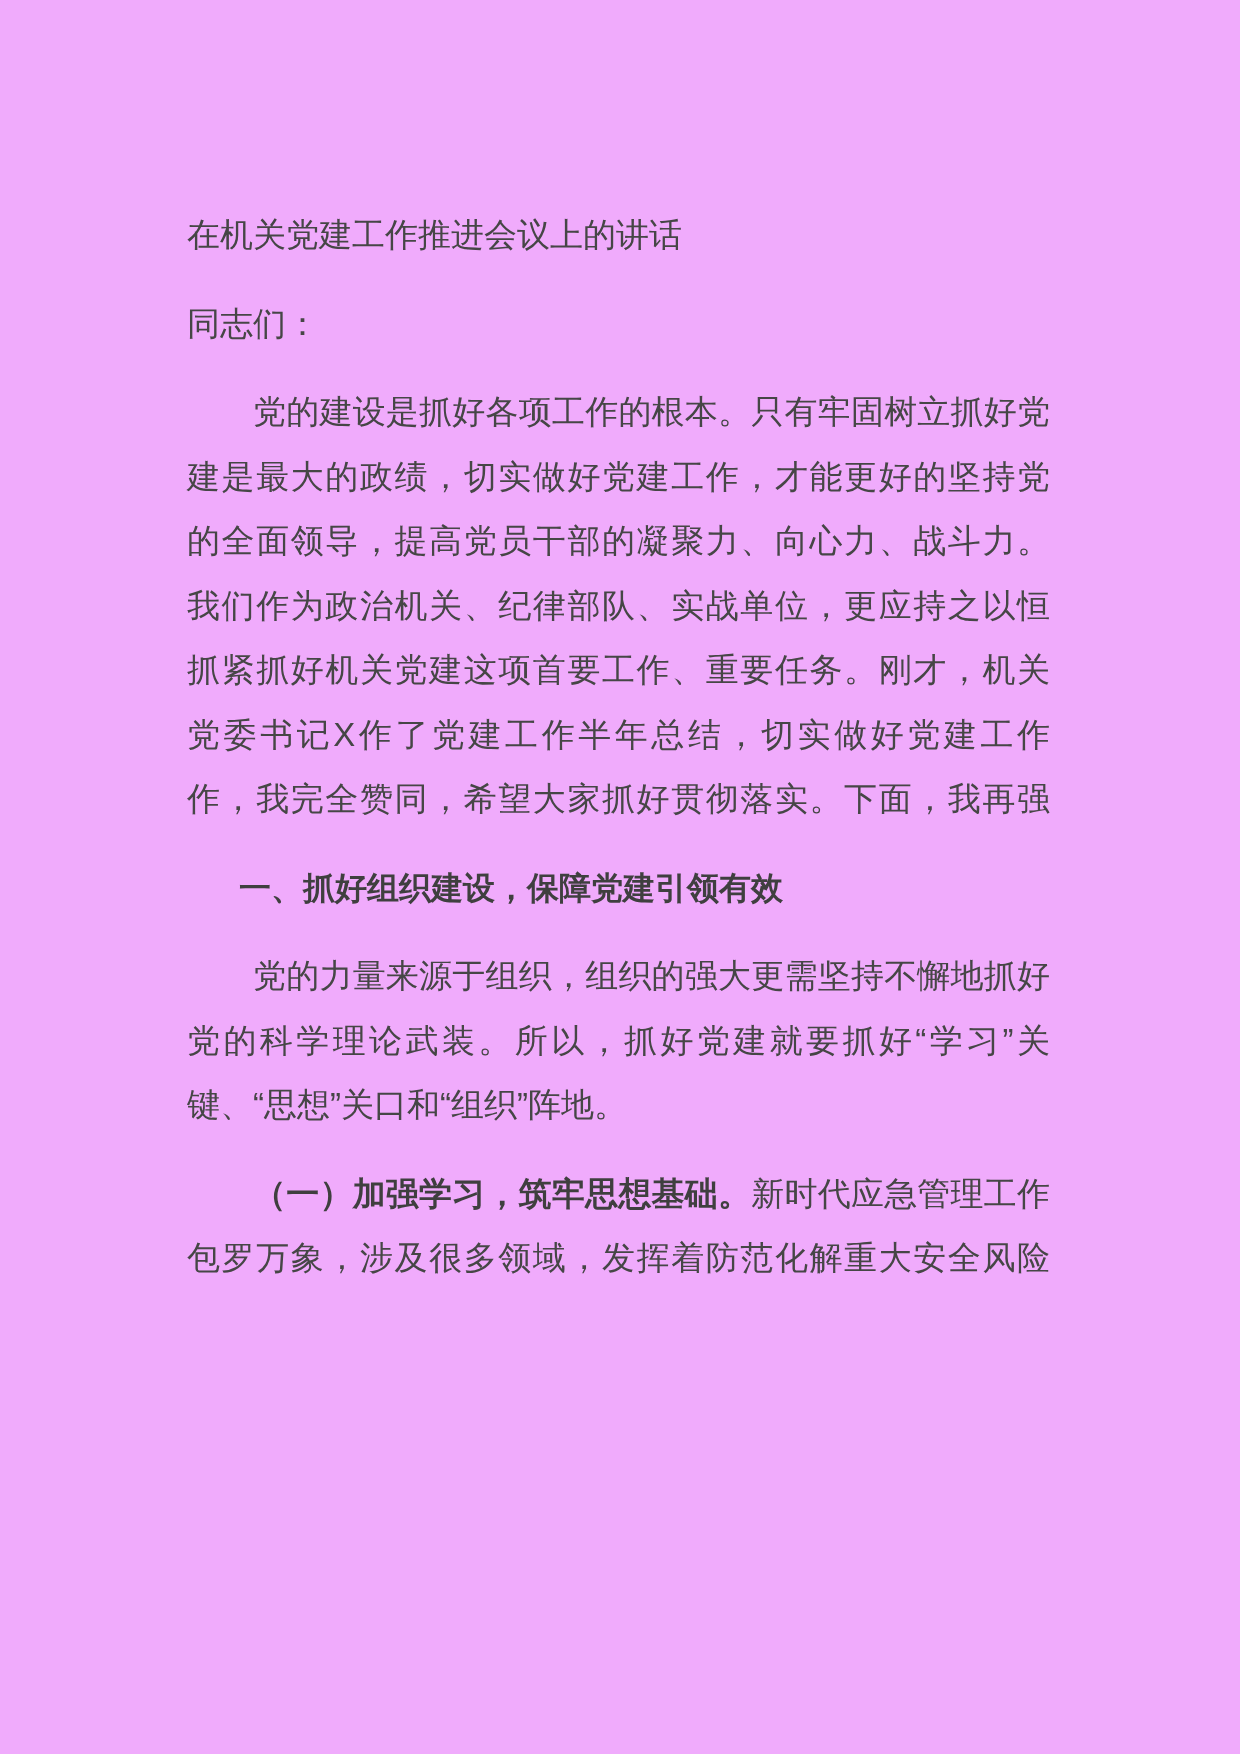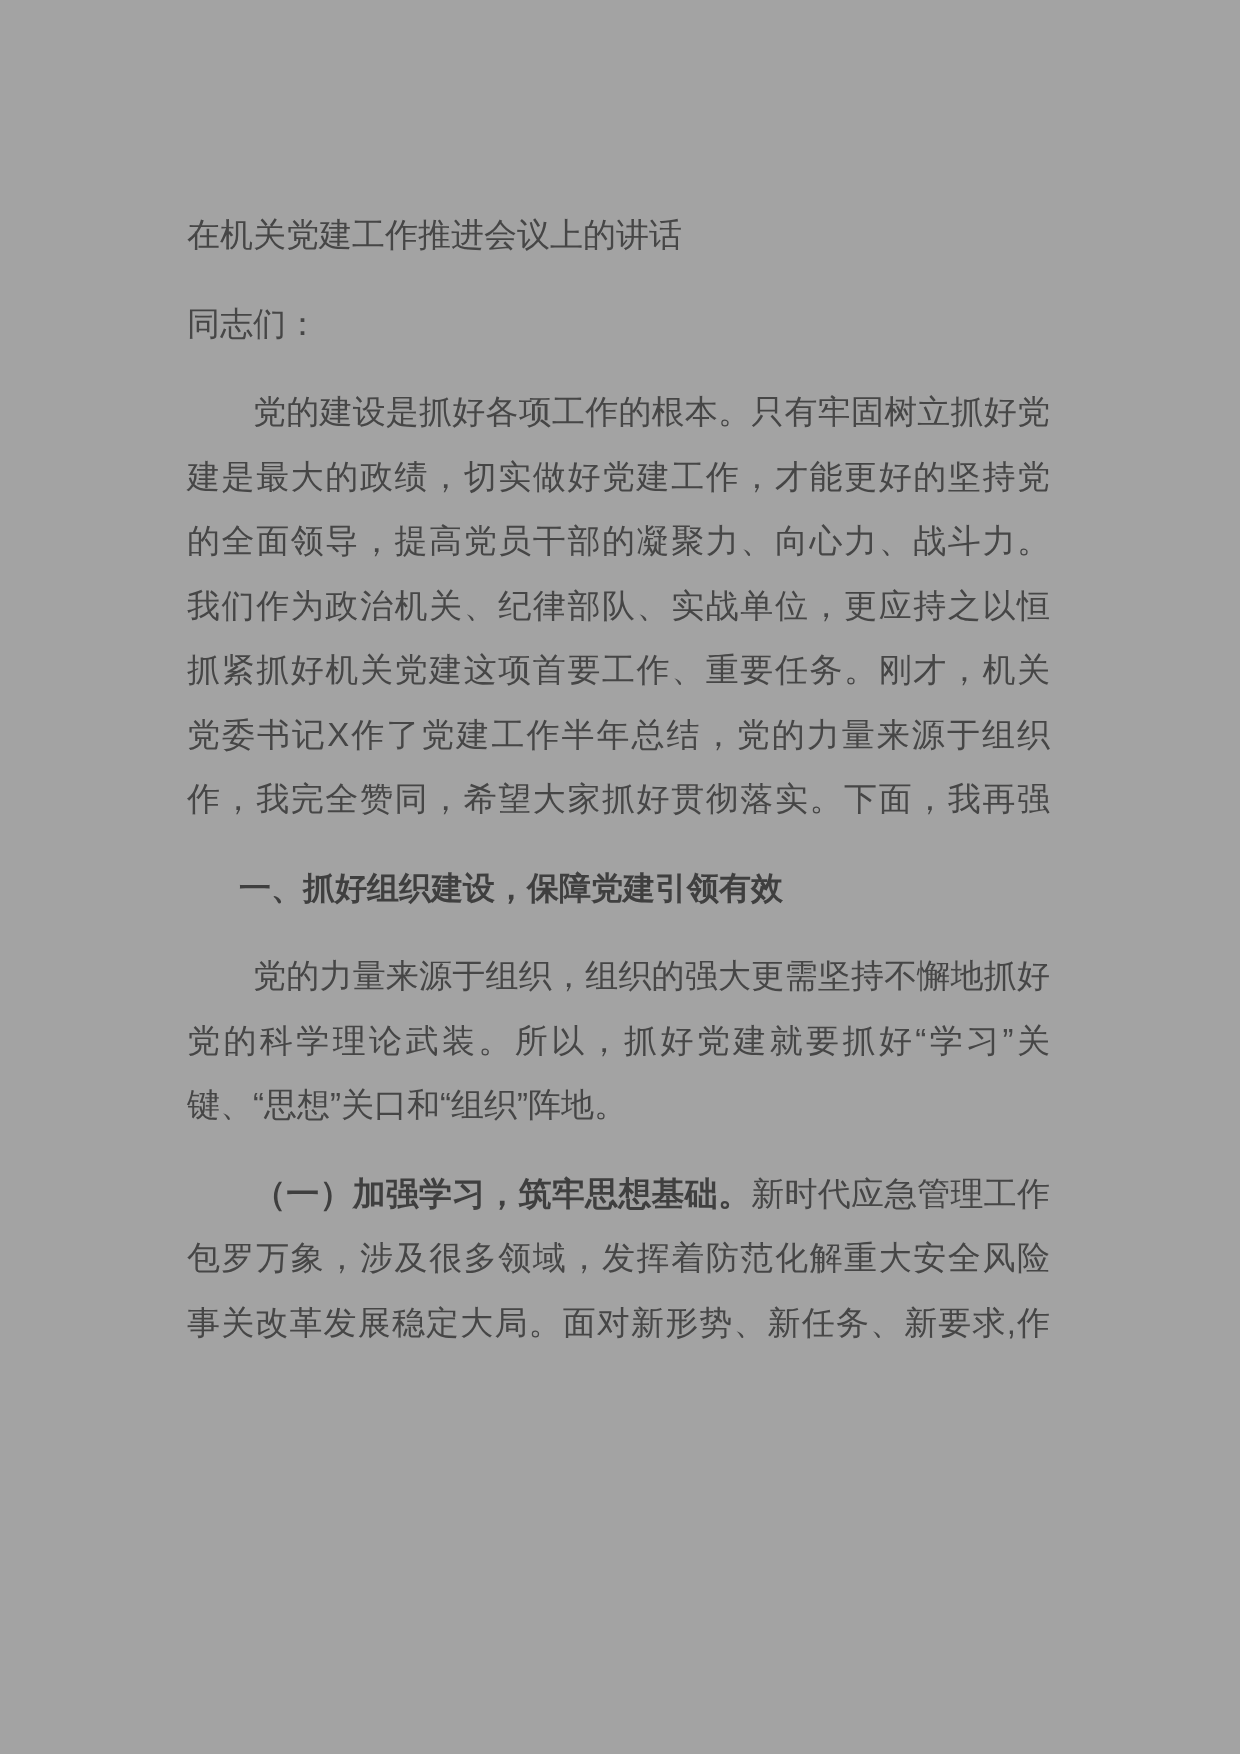--- a/index.html
+++ b/index.html
@@ -4,21 +4,21 @@
 <style>
   html, body {
     margin: 0;
     padding: 0;
     background: #ffffff;
   }
   .page {
     position: relative;
     width: 1240px;
     height: 1754px;
-    background: #a3a3a3;
+    background: #f0abfc;
     overflow: hidden;
     font-family: "Liberation Sans", "DejaVu Sans", sans-serif;
     color: #464646;
   }
   .content {
     padding: 203px 190px 0 187px;
   }
   .block {
     margin-bottom: 24px;
   }
@@ -58,30 +58,29 @@
       </div>
       <div class="block plain">
         <div class="line"><span class="run">同志们：</span></div>
       </div>
       <div class="block para">
         <div class="line fill first"><span class="run">党的建设是抓好各项工作的根本。只有牢固树立抓好党</span></div>
         <div class="line fill"><span class="run">建是最大的政绩，切实做好党建工作，才能更好的坚持党</span></div>
         <div class="line fill"><span class="run">的全面领导，提高党员干部的凝聚力、向心力、战斗力。</span></div>
         <div class="line fill"><span class="run">我们作为政治机关、纪律部队、实战单位，更应持之以恒</span></div>
         <div class="line fill"><span class="run">抓紧抓好机关党建这项首要工作、重要任务。刚才，机关</span></div>
-        <div class="line fill"><span class="run">党委书记X作了党建工作半年总结，党的力量来源于组织</span></div>
+        <div class="line fill"><span class="run">党委书记X作了党建工作半年总结，切实做好党建工作</span></div>
         <div class="line fill"><span class="run">作，我完全赞同，希望大家抓好贯彻落实。下面，我再强</span></div>
       </div>
       <div class="block heading">
         <div class="line"><span class="run bold">一、抓好组织建设，保障党建引领有效</span></div>
       </div>
       <div class="block para">
         <div class="line fill first"><span class="run">党的力量来源于组织，组织的强大更需坚持不懈地抓好</span></div>
         <div class="line fill"><span class="run">党的科学理论武装。所以，抓好党建就要抓好“学习”关</span></div>
         <div class="line"><span class="run">键、“思想”关口和“组织”阵地。</span></div>
       </div>
       <div class="block para">
         <div class="line fill first"><span class="run bold">（一）加强学习，筑牢思想基础。</span><span class="run">新时代应急管理工作</span></div>
         <div class="line fill"><span class="run">包罗万象，涉及很多领域，发挥着防范化解重大安全风险</span></div>
-        <div class="line fill"><span class="run">事关改革发展稳定大局。面对新形势、新任务、新要求,作</span></div>
       </div>
     </div>
 </div>
 
 </body></html>

